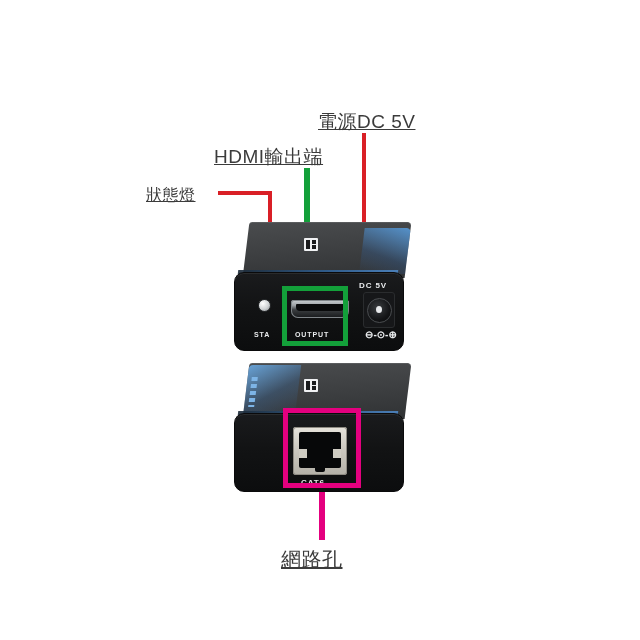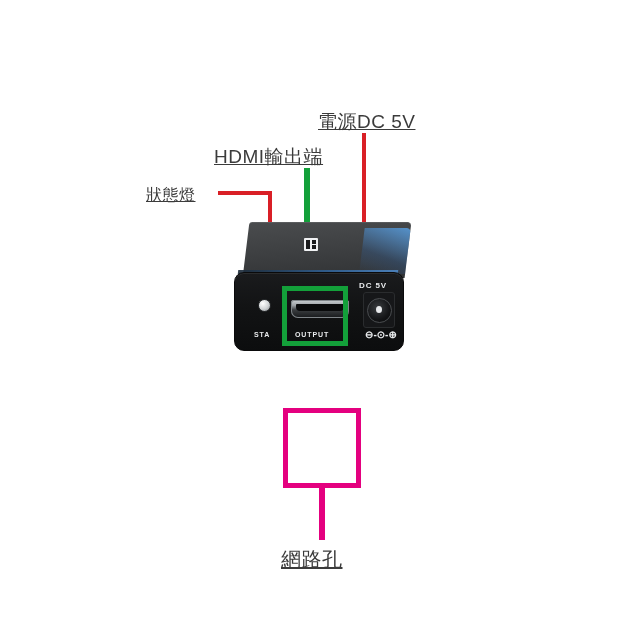--- a/index.html
+++ b/index.html
@@ -328,16 +328,30 @@
 
       <div class="silk" id="silk-dc5v">DC 5V</div>
       <div class="silk" id="silk-sta">STA</div>
       <div class="silk" id="silk-out">OUTPUT</div>
       <div class="silk" id="silk-pol">⊖‑⊙‑⊕</div>
     </div>
   </div>
 
   <div id="hl-hdmi"></div>
 
+  <div id="device-bottom">
+    <div class="dev-topface"></div>
+    <div class="blue-ticks"></div>
+    <div class="logo-badge" id="logo-bottom"></div>
+    <div class="dev-blue-edge"></div>
+
+    <div class="dev-frontface">
+      <div class="port-rj45">
+        <div class="rj45-shoulders"></div>
+        <div class="rj45-key"></div>
+      </div>
+      <div class="silk" id="silk-cat6">CAT6</div>
+    </div>
+  </div>
 
   <div id="hl-net"></div>
 
 </div>
 
 </body></html>

